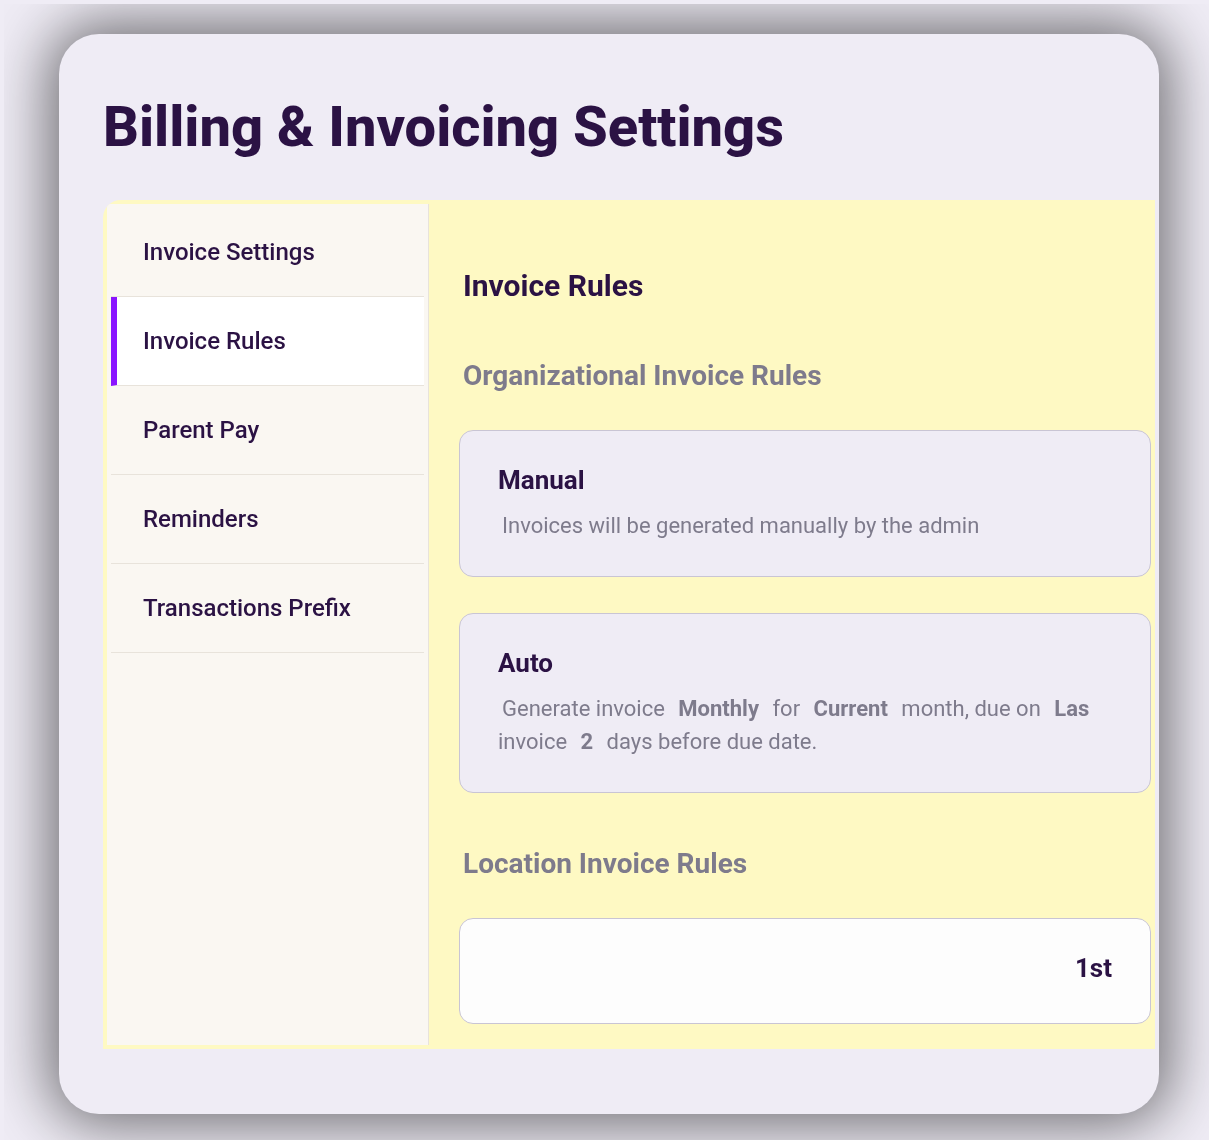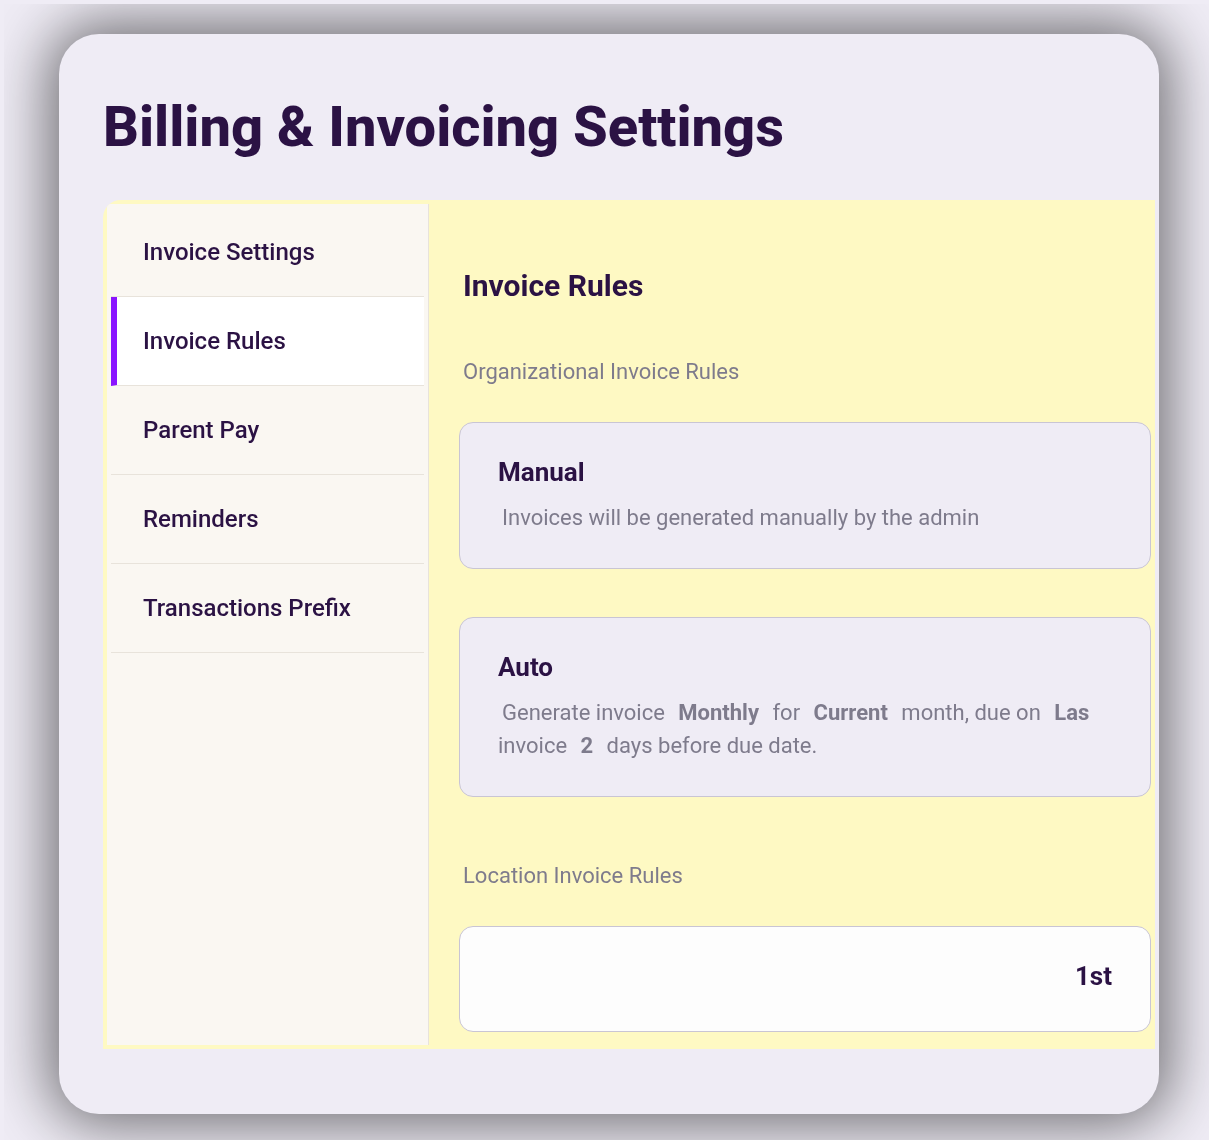--- a/index.html
+++ b/index.html
@@ -61,31 +61,31 @@
       padding: 60px 0 0 30px;
       overflow: hidden;
     }
     .content-title {
       font-size: 30px;
       font-weight: 700;
       color: #2b1244;
       margin-bottom: 48px;
     }
     .section-heading {
-      font-size: 22px;
-      font-weight: 400;
+      font-size: 28px;
+      font-weight: 700;
       color: #7e7b8c;
       margin-bottom: 34px;
     }
     .rule-card {
       background: #efecf5;
       border: 1px solid #c9c5d4;
       border-radius: 14px;
       padding: 30px 34px;
-      margin-bottom: 48px;
+      margin-bottom: 36px;
     }
     .rule-card-white {
       background: #fdfdfd;
       text-align: right;
     }
     .rule-title {
       font-size: 26px;
       font-weight: 700;
       color: #2b1244;
       margin-bottom: 6px;

